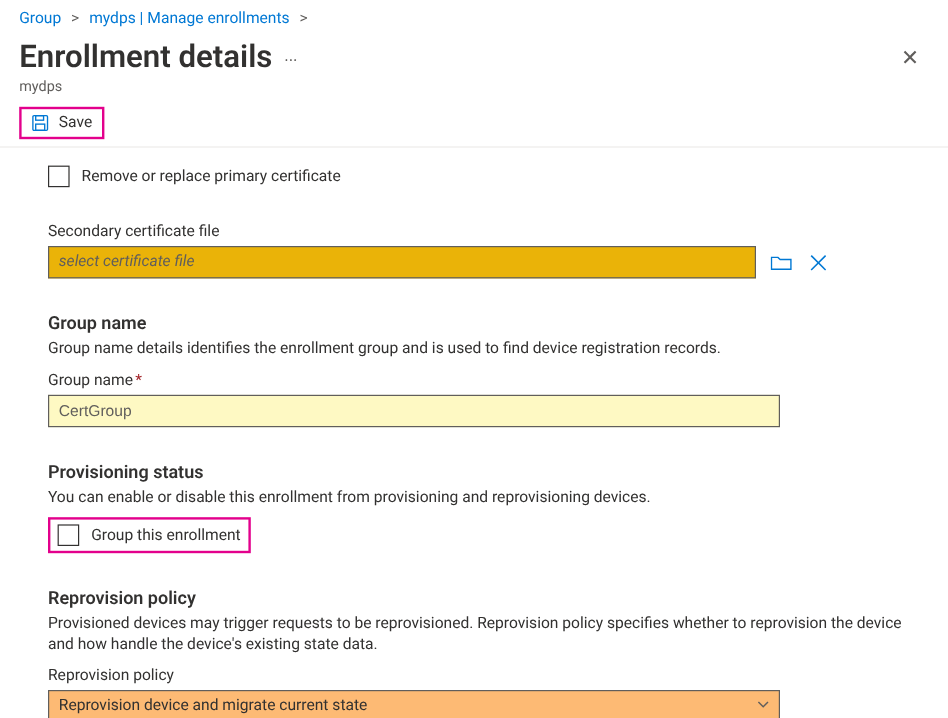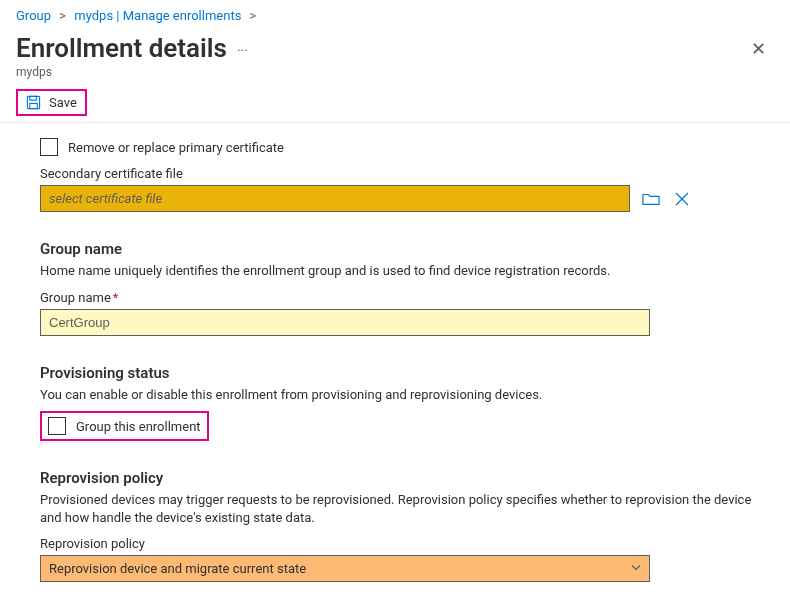--- a/index.html
+++ b/index.html
@@ -103,21 +103,21 @@
     .checkbox {
       width: 18px; height: 18px;
       border: 1px solid #323130;
       background: #fff;
       flex-shrink: 0;
       cursor:pointer;
     }
     .field-label {
       font-size: 13px;
       color: #323130;
-      margin-top: 10px;
+      margin-top: 30px;
       margin-bottom: 4px;
     }
     .field-label.small { margin-top:10px; }
     .file-row {
       display: flex;
       align-items: center;
       gap: 10px;
     }
     .file-input {
       flex: 1;
@@ -237,21 +237,21 @@
     <span class="icon-btn">
       <svg width="16" height="16" viewBox="0 0 16 16" stroke="#0078d4" stroke-width="1.3">
         <line x1="2" y1="2" x2="14" y2="14"></line>
         <line x1="14" y1="2" x2="2" y2="14"></line>
       </svg>
     </span>
   </div>
 
   
   <div class="section-heading">Group name</div>
-  <div class="section-desc">Home name uniquely identifies the enrollment group and is used to find device registration records.</div>
+  <div class="section-desc">Group name details identifies the enrollment group and is used to find device registration records.</div>
   <div class="field-label small">
     <span>Group name</span><span class="req-asterisk">*</span>
   </div>
   <input class="text-input" readonly="" value="CertGroup" style="">
 
   
   <div class="section-heading">Provisioning status</div>
   <div class="section-desc">You can enable or disable this enrollment from provisioning and reprovisioning devices.</div>
   <div style="height:8px"></div>
   <div class="check-row highlight">

